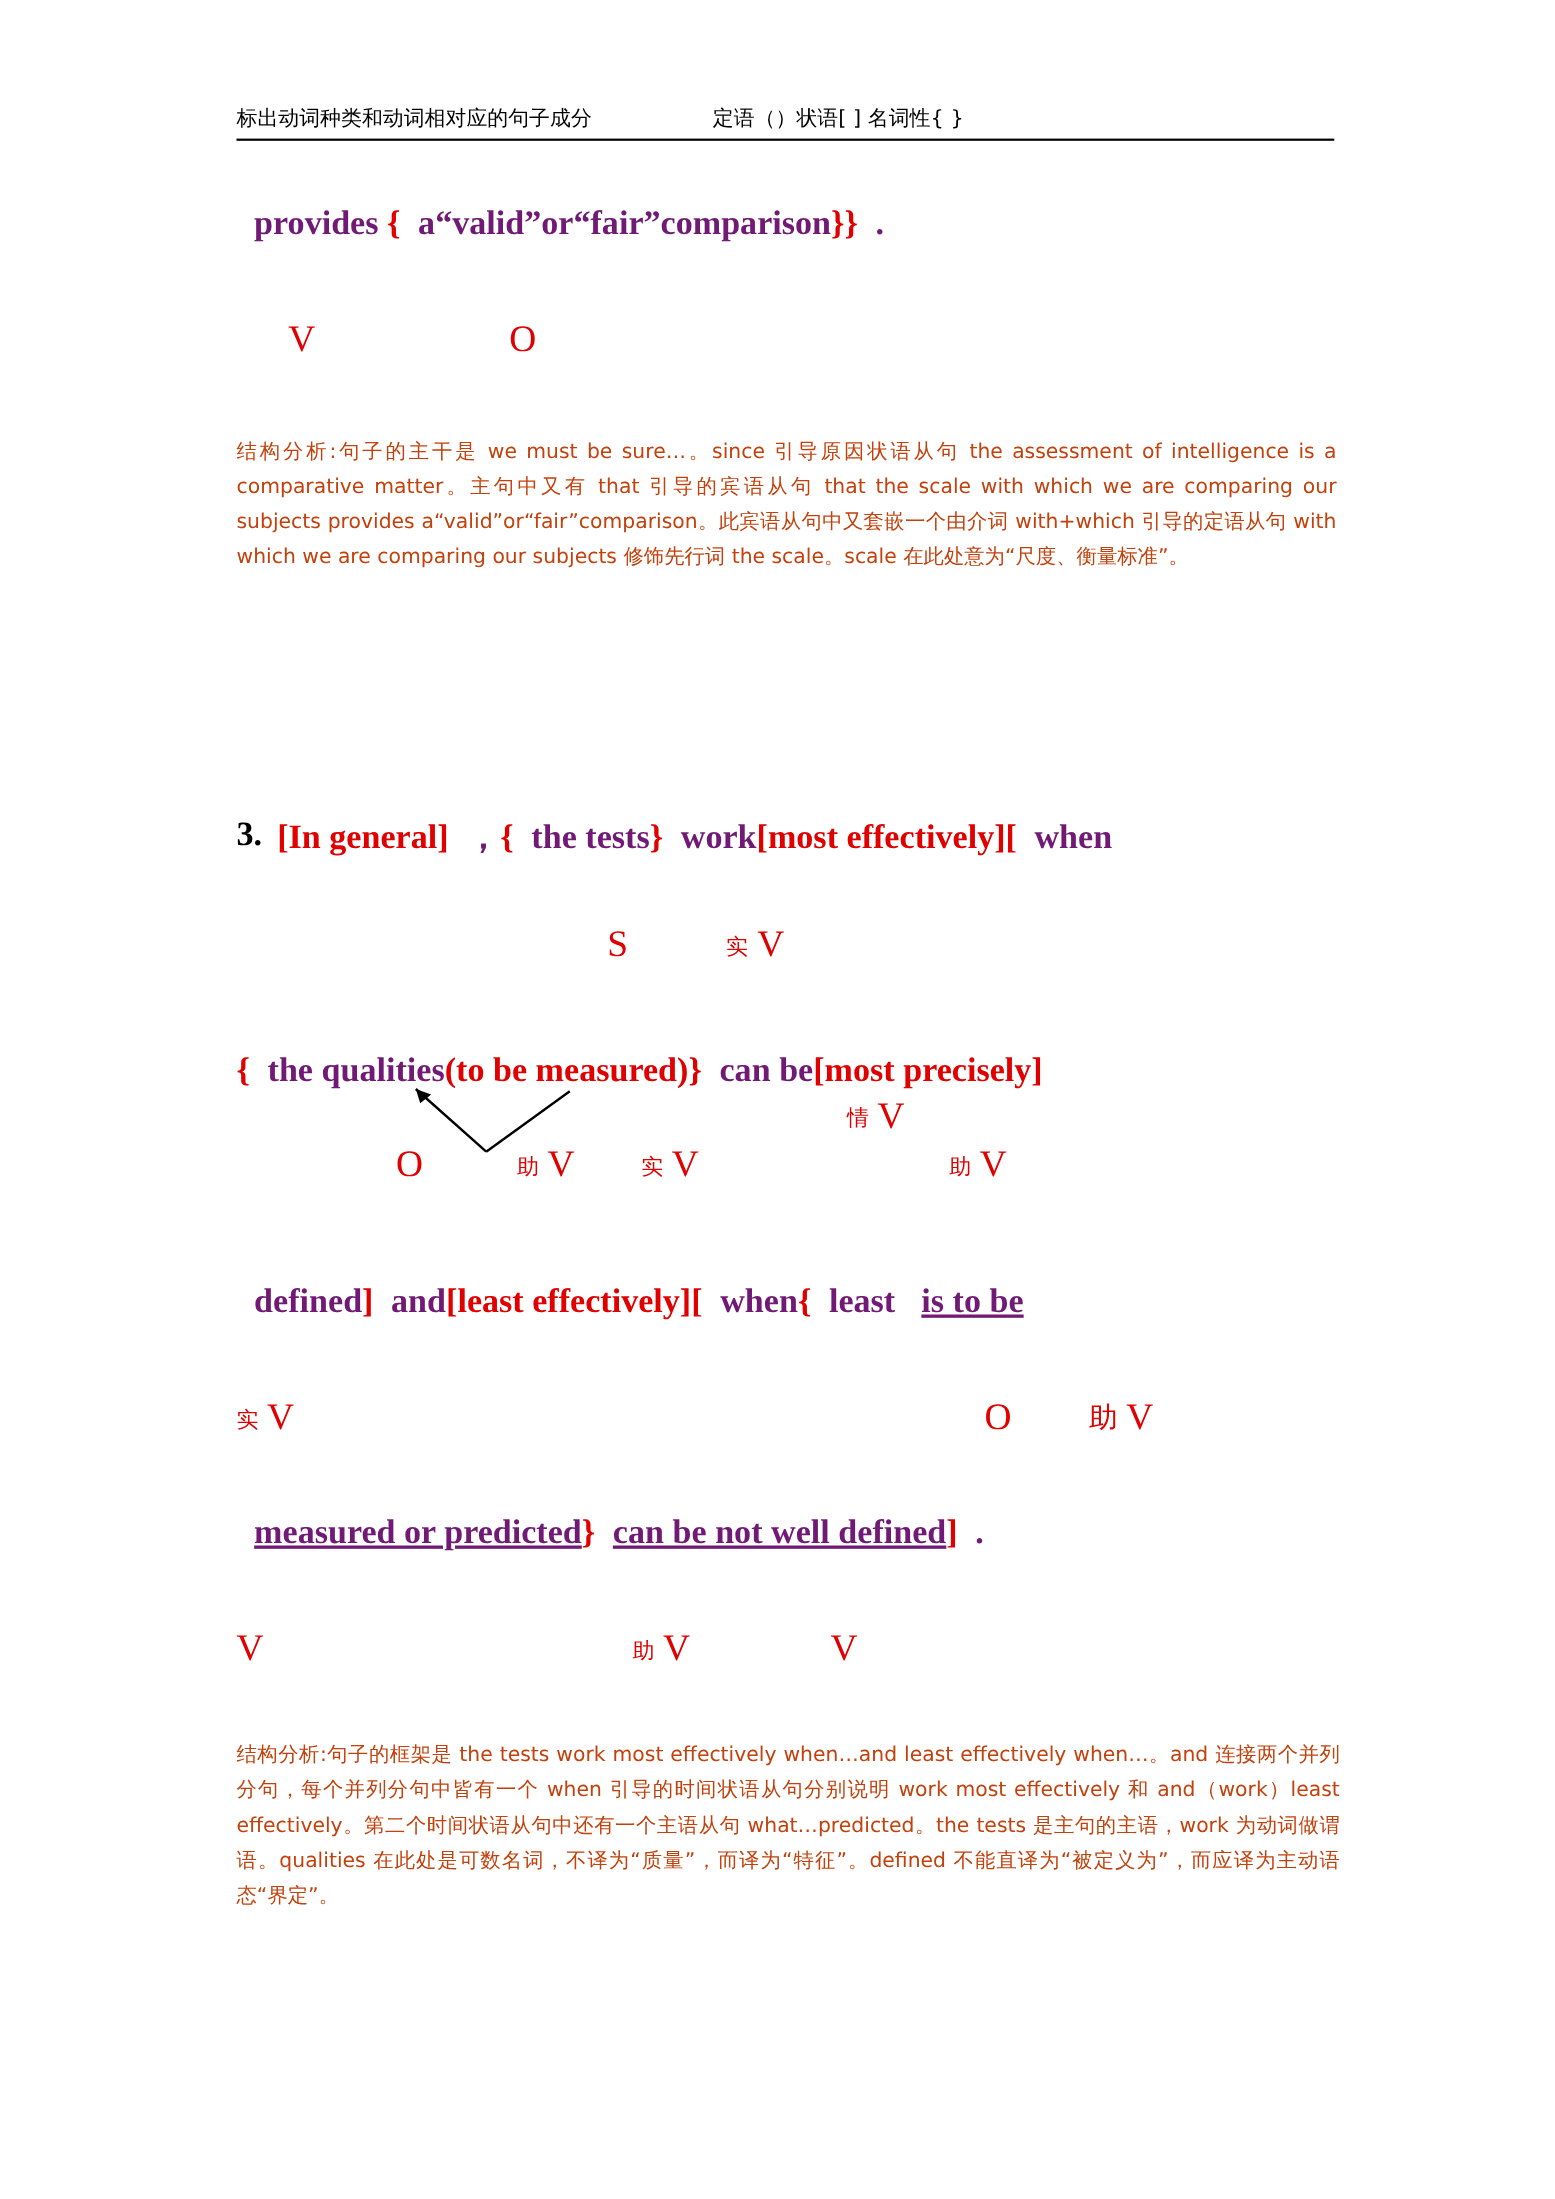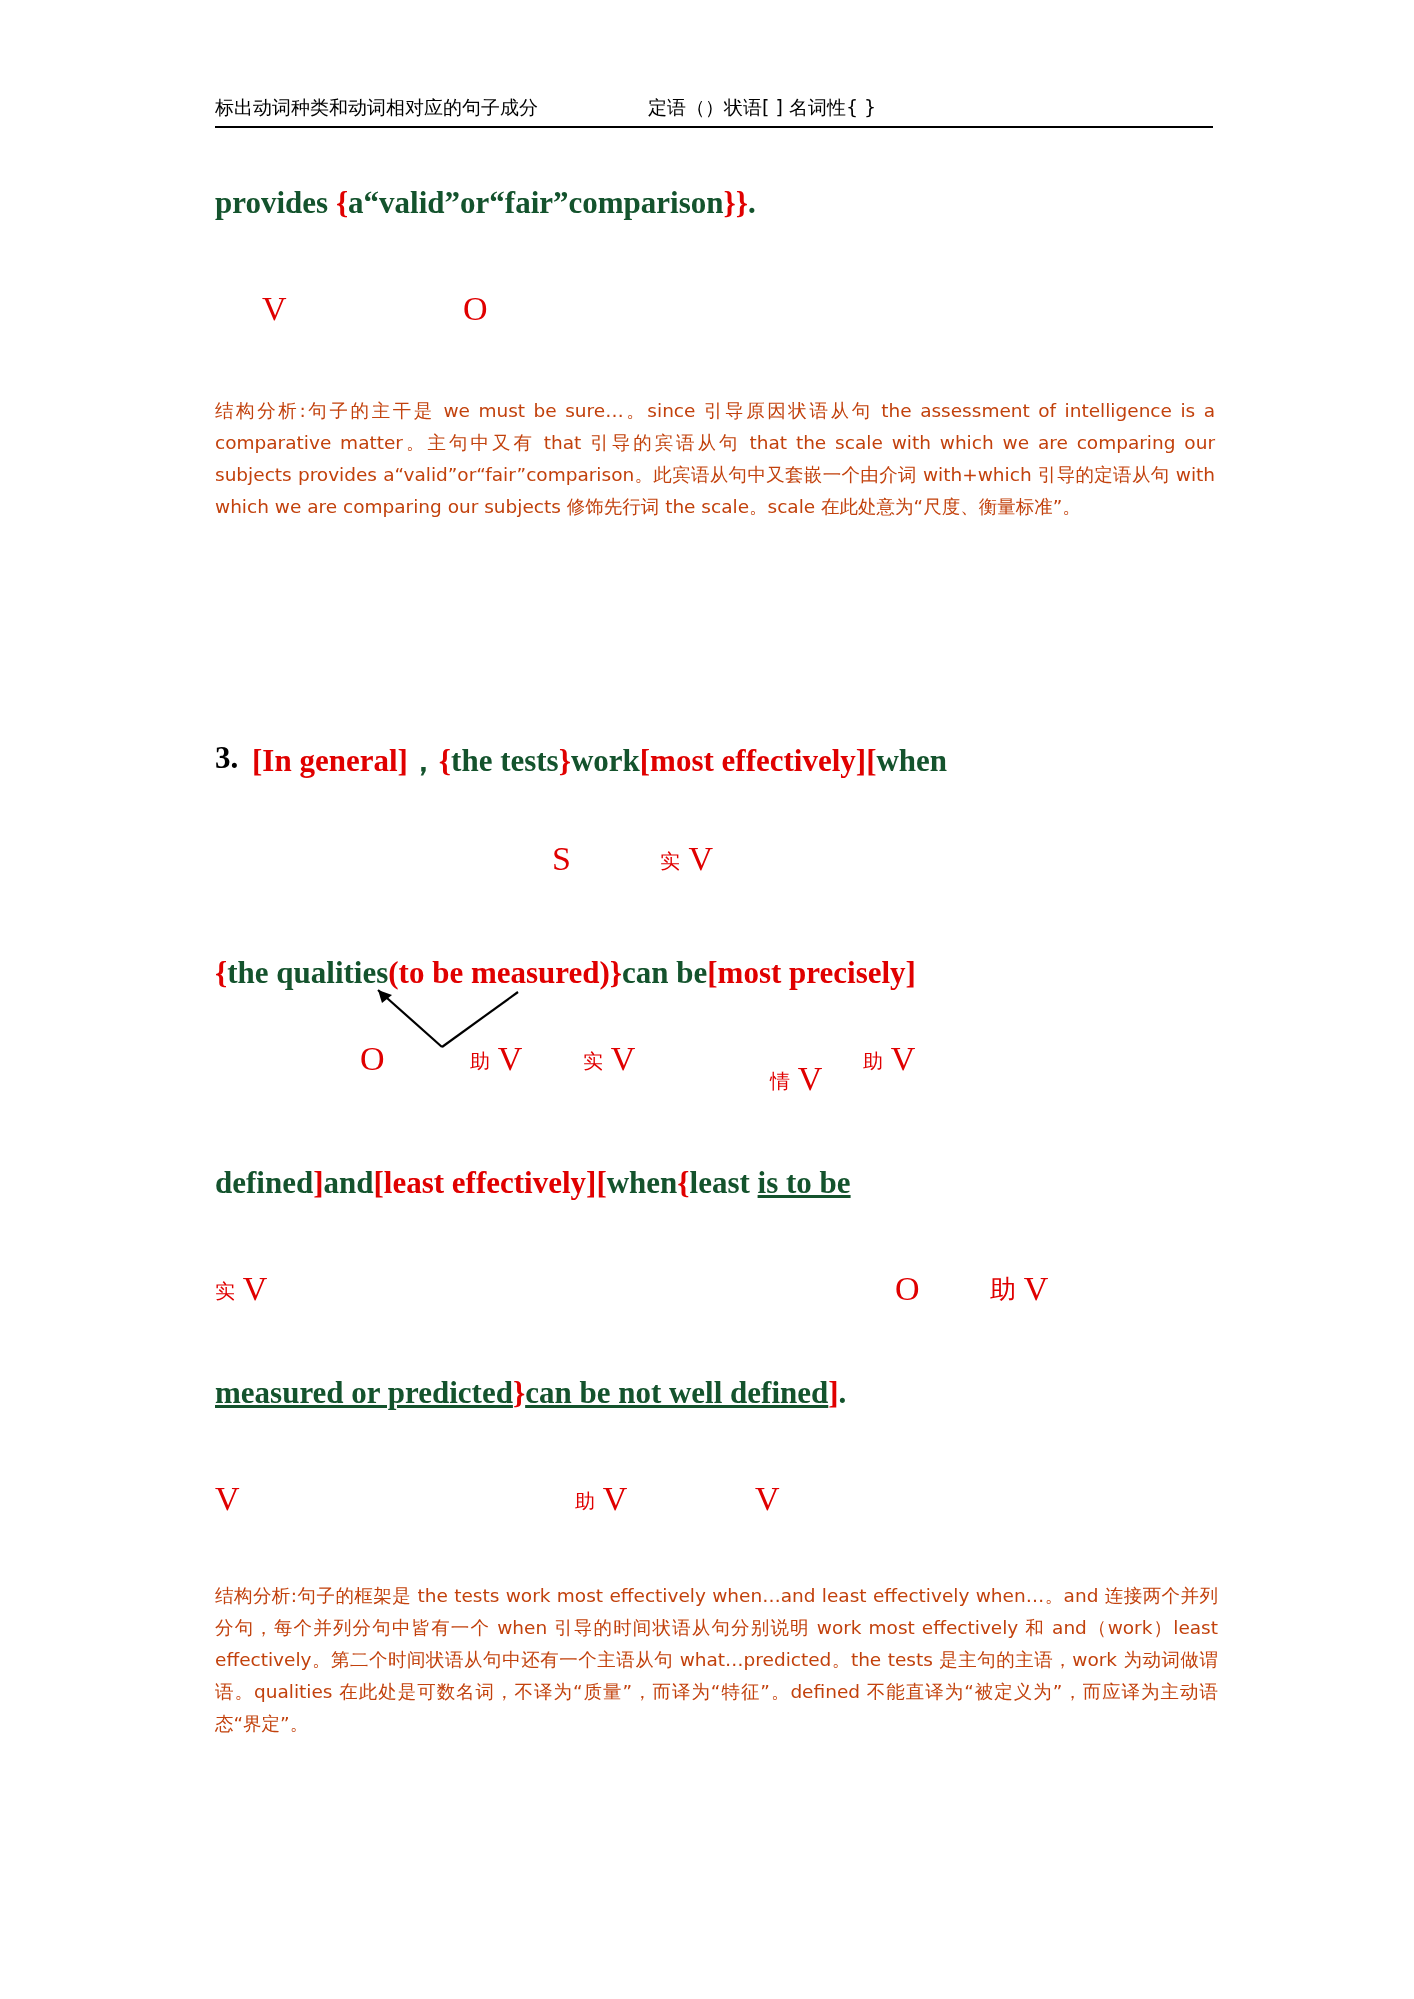--- a/index.html
+++ b/index.html
@@ -43,21 +43,21 @@
   }
   .line {
     position: absolute;
     font-family: "Liberation Serif", serif;
     font-weight: bold;
     font-size: 31px;
     letter-spacing: 0px;
     white-space: nowrap;
   }
   .red { color: #e00000; }
-  .blk { color: #14532d; }
+  .blk { color: #701a75; margin-left: 16px; }
   .ul { text-decoration: underline; }
   .marks {
     position: absolute;
     color: #e00000;
     font-family: "Liberation Serif", serif;
     font-size: 31px;
     white-space: nowrap;
   }
   .marks .cn {
     font-family: "DejaVu Sans", sans-serif;
@@ -132,21 +132,21 @@
     <g stroke="#000" stroke-width="2.2" fill="none">
       <line x1="8" y1="5" x2="72" y2="62"></line>
       <line x1="72" y1="62" x2="148" y2="7"></line>
     </g>
     <polygon points="8,5 22,10 12,18" fill="#000"></polygon>
   </svg>
 
   <div class="marks" style="left:360px; top:1040px; font-size:34px;">O</div>
   <div class="marks" style="left:470px; top:1040px;"><span class="cn">助</span> <span style="font-size:34px;">V</span></div>
   <div class="marks" style="left:583px; top:1040px;"><span class="cn">实</span> <span style="font-size:34px;">V</span></div>
-  <div class="marks" style="left:770px; top:1060px;"><span class="cn">情</span> <span style="font-size:34px;">V</span></div>
+  <div class="marks" style="left:770px; top:996px;"><span class="cn">情</span> <span style="font-size:34px;">V</span></div>
   <div class="marks" style="left:863px; top:1040px;"><span class="cn">助</span> <span style="font-size:34px;">V</span></div>
 
   <div class="line" style="left:215px; top:1165px;">
     <span class="blk">defined</span><span class="red">]</span><span class="blk">and</span><span class="red">[least effectively]</span><span class="red">[</span><span class="blk">when</span><span class="red">{</span><span class="blk">least </span><span class="blk ul">is to be</span>
   </div>
 
   <div class="marks" style="left:215px; top:1270px;"><span class="cn">实</span> <span style="font-size:34px;">V</span></div>
   <div class="marks" style="left:895px; top:1270px; font-size:34px;">O</div>
   <div class="marks" style="left:990px; top:1270px;"><span class="cn" style="font-size:26px;">助</span> <span style="font-size:34px;">V</span></div>
 

